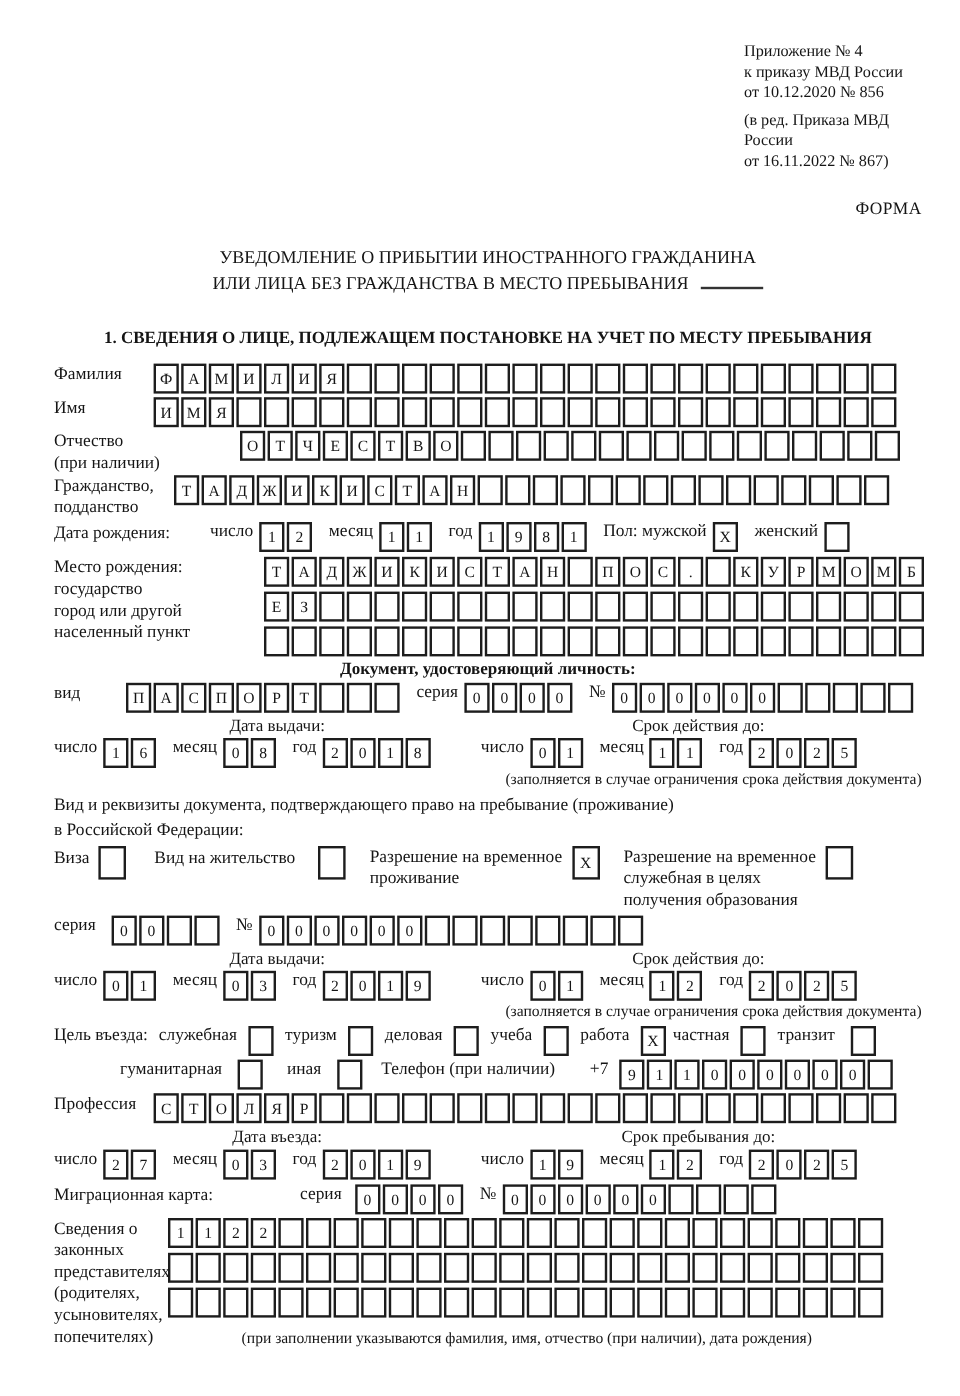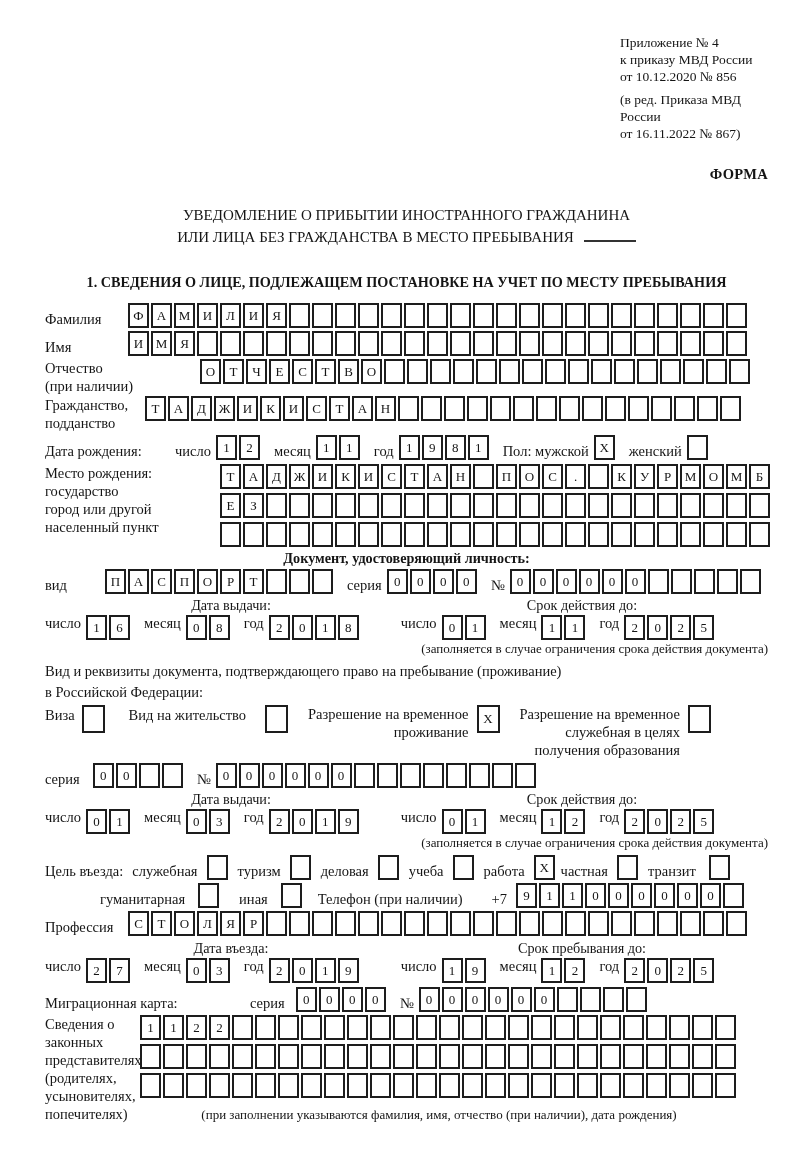--- a/index.html
+++ b/index.html
@@ -1,45 +1,45 @@
 <!DOCTYPE html>
 <html><head>
 <meta charset="utf-8">
 <style>
 *{margin:0;padding:0;box-sizing:border-box}
 html,body{background:#ffffff}
 body{width:800px;height:1163px;overflow:hidden;font-family:"Liberation Serif","DejaVu Serif",serif;color:#151515;font-size:14.5px}
 .page{padding:34px 32px 0 45px}
 .appendix{margin-left:575px;font-size:13.5px;line-height:17px}
 .appendix .amend{margin-top:6px}
-.form-label{text-align:right;font-weight:700;font-size:14.5px;margin-top:24px;letter-spacing:.3px}
+.form-label{text-align:right;font-weight:400;font-size:14.5px;margin-top:24px;letter-spacing:.3px}
 .title{text-align:center;font-weight:400;font-size:15px;line-height:22px;margin-top:21px}
 .blank{display:inline-block;width:52px;border-bottom:2px solid #333;height:15px;margin-left:10px}
 .section-heading{text-align:center;font-weight:700;font-size:14.2px;margin-top:26px;white-space:nowrap}
 .rows{margin-top:12px}
 .frow{display:flex;align-items:flex-start}
-.ac{align-items:flex-end}
+.ac{align-items:flex-start}
 .mt1{margin-top:1px}.mt2{margin-top:2px}.mt3{margin-top:3px}.mt4{margin-top:4px}
 .flabel{flex:none;line-height:18px}
 .w83{width:83px}.w100{width:100px}.w130{width:130px}.w155{width:155px}
 .boxrow{display:flex;flex:none}
 .cell{flex:none;width:21px;height:25px;border:2px solid #1d1d1d;margin-right:2px;display:flex;align-items:center;justify-content:center;font-size:13px;background:#fff}
 .cb .cell{width:23px;height:28px}
 .t{flex:none;margin:0 5px 0 12px;white-space:nowrap}
 .t0{flex:none;margin-right:5px;white-space:nowrap}
 .ml4{margin-left:4px}.ml6{margin-left:6px}.ml8{margin-left:8px}.ml12{margin-left:12px}.ml18{margin-left:18px}.ml22{margin-left:22px}.ml40{margin-left:40px}.ml55{margin-left:55px}
 .center-bold{text-align:center;font-weight:700;font-size:14.2px}
 .dhead{display:flex;font-size:14.2px}
 .dhead .h1{width:372px;text-align:center}
 .dhead .h2{width:330px;text-align:center}
 .note{text-align:right;font-size:13px;margin-top:1px}
 .stack{display:flex;flex-direction:column}
 .cbitem{display:flex;align-items:flex-start}
 .ctext{margin-right:7px;white-space:nowrap;line-height:20px}
-.ctc{text-align:right;margin-right:8px;line-height:18px}
+.ctc{text-align:left;margin-right:8px;line-height:18px}
 .note2{font-size:13px;text-align:center;margin-top:9px;white-space:nowrap}
 .plain{line-height:21px}
 </style>
 </head>
 <body>
 
 <div class="page">
 
   <div class="appendix">
     <div>Приложение № 4</div>

